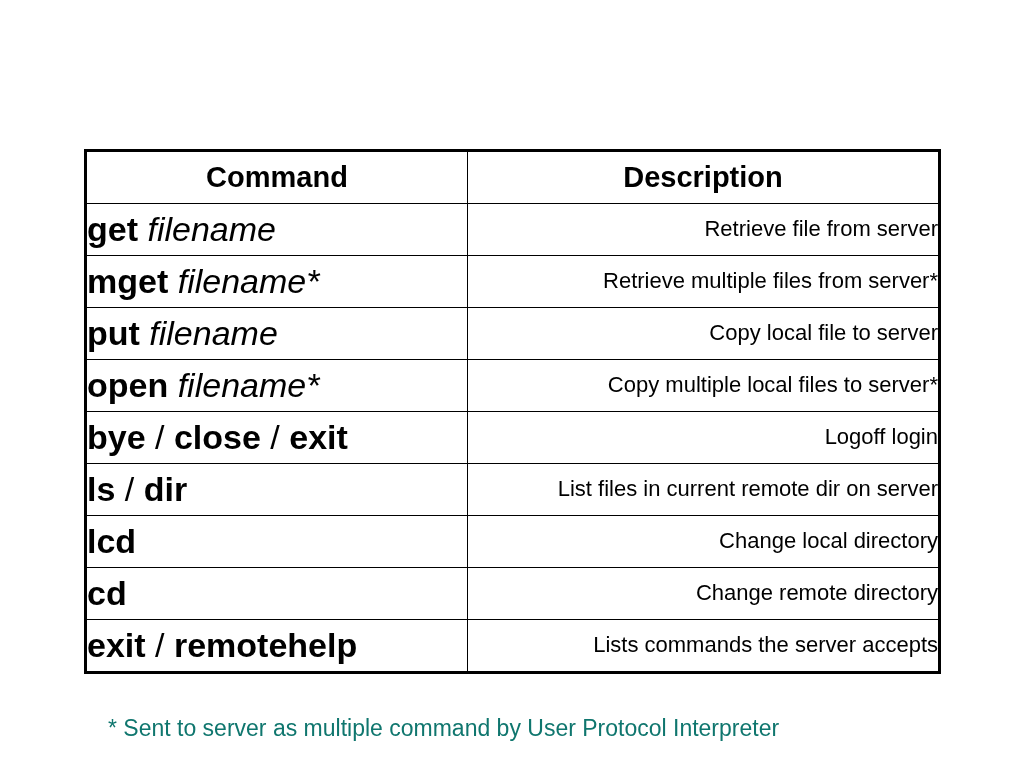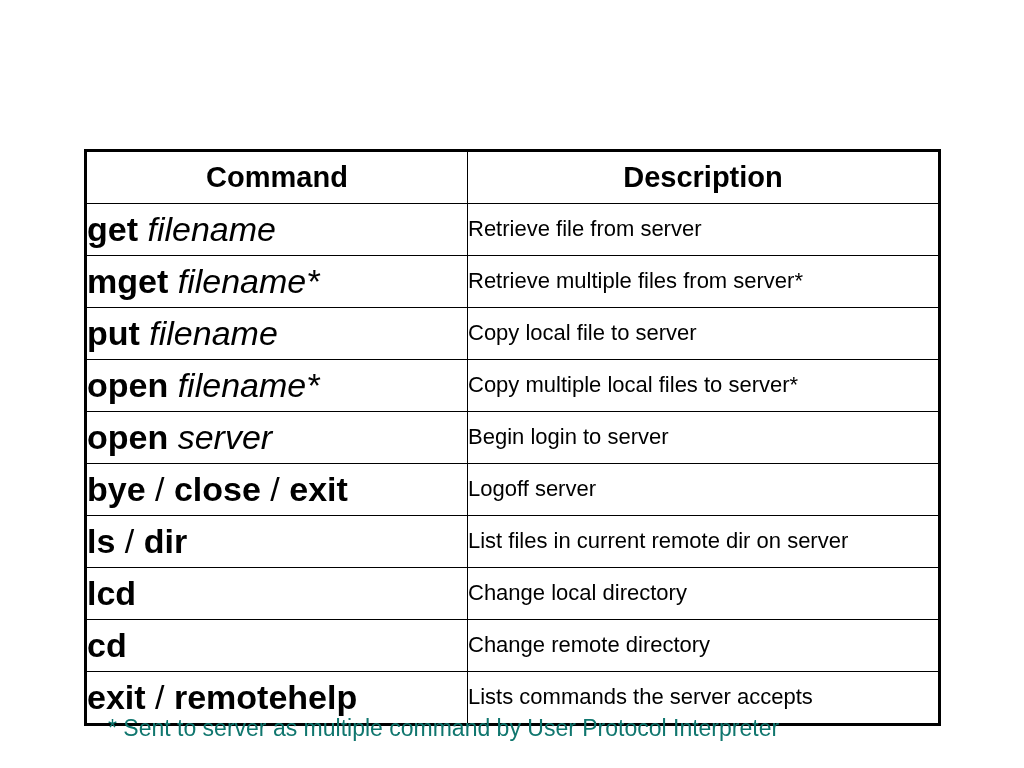--- a/index.html
+++ b/index.html
@@ -98,20 +98,21 @@
   }
 
   .desc-cell {
     height: 51px;
     padding-left: 10px;
     padding-bottom: 14px;
     font-size: 22px;
     line-height: 1.1;
     white-space: nowrap;
     vertical-align: middle;
+    text-align: right;
   }
 
   
   .footnote {
     position: absolute;
     left: 108px;
     top: 715px;
     font-size: 23px;
     line-height: 1.2;
     white-space: nowrap;
@@ -148,26 +149,22 @@
           </tr>
           <tr>
             <td class="cmd-cell"><span class="kw">put</span><span> </span><span class="arg">filename</span></td>
             <td class="desc-cell">Copy local file to server</td>
           </tr>
           <tr>
             <td class="cmd-cell"><span class="kw">open</span><span> </span><span class="arg">filename</span><span class="star">*</span></td>
             <td class="desc-cell">Copy multiple local files to server*</td>
           </tr>
           <tr>
-            <td class="cmd-cell"><span class="kw">open</span><span> </span><span class="arg">server</span></td>
-            <td class="desc-cell">Begin login to server</td>
-          </tr>
-          <tr>
             <td class="cmd-cell"><span class="kw">bye</span><span class="sep"> / </span><span class="kw">close</span><span class="sep"> / </span><span class="kw">exit</span></td>
-            <td class="desc-cell">Logoff server</td>
+            <td class="desc-cell">Logoff login</td>
           </tr>
           <tr>
             <td class="cmd-cell"><span class="kw">ls</span><span class="sep"> / </span><span class="kw">dir</span></td>
             <td class="desc-cell">List files in current remote dir on server</td>
           </tr>
           <tr>
             <td class="cmd-cell"><span class="kw">lcd</span></td>
             <td class="desc-cell">Change local directory</td>
           </tr>
           <tr>

